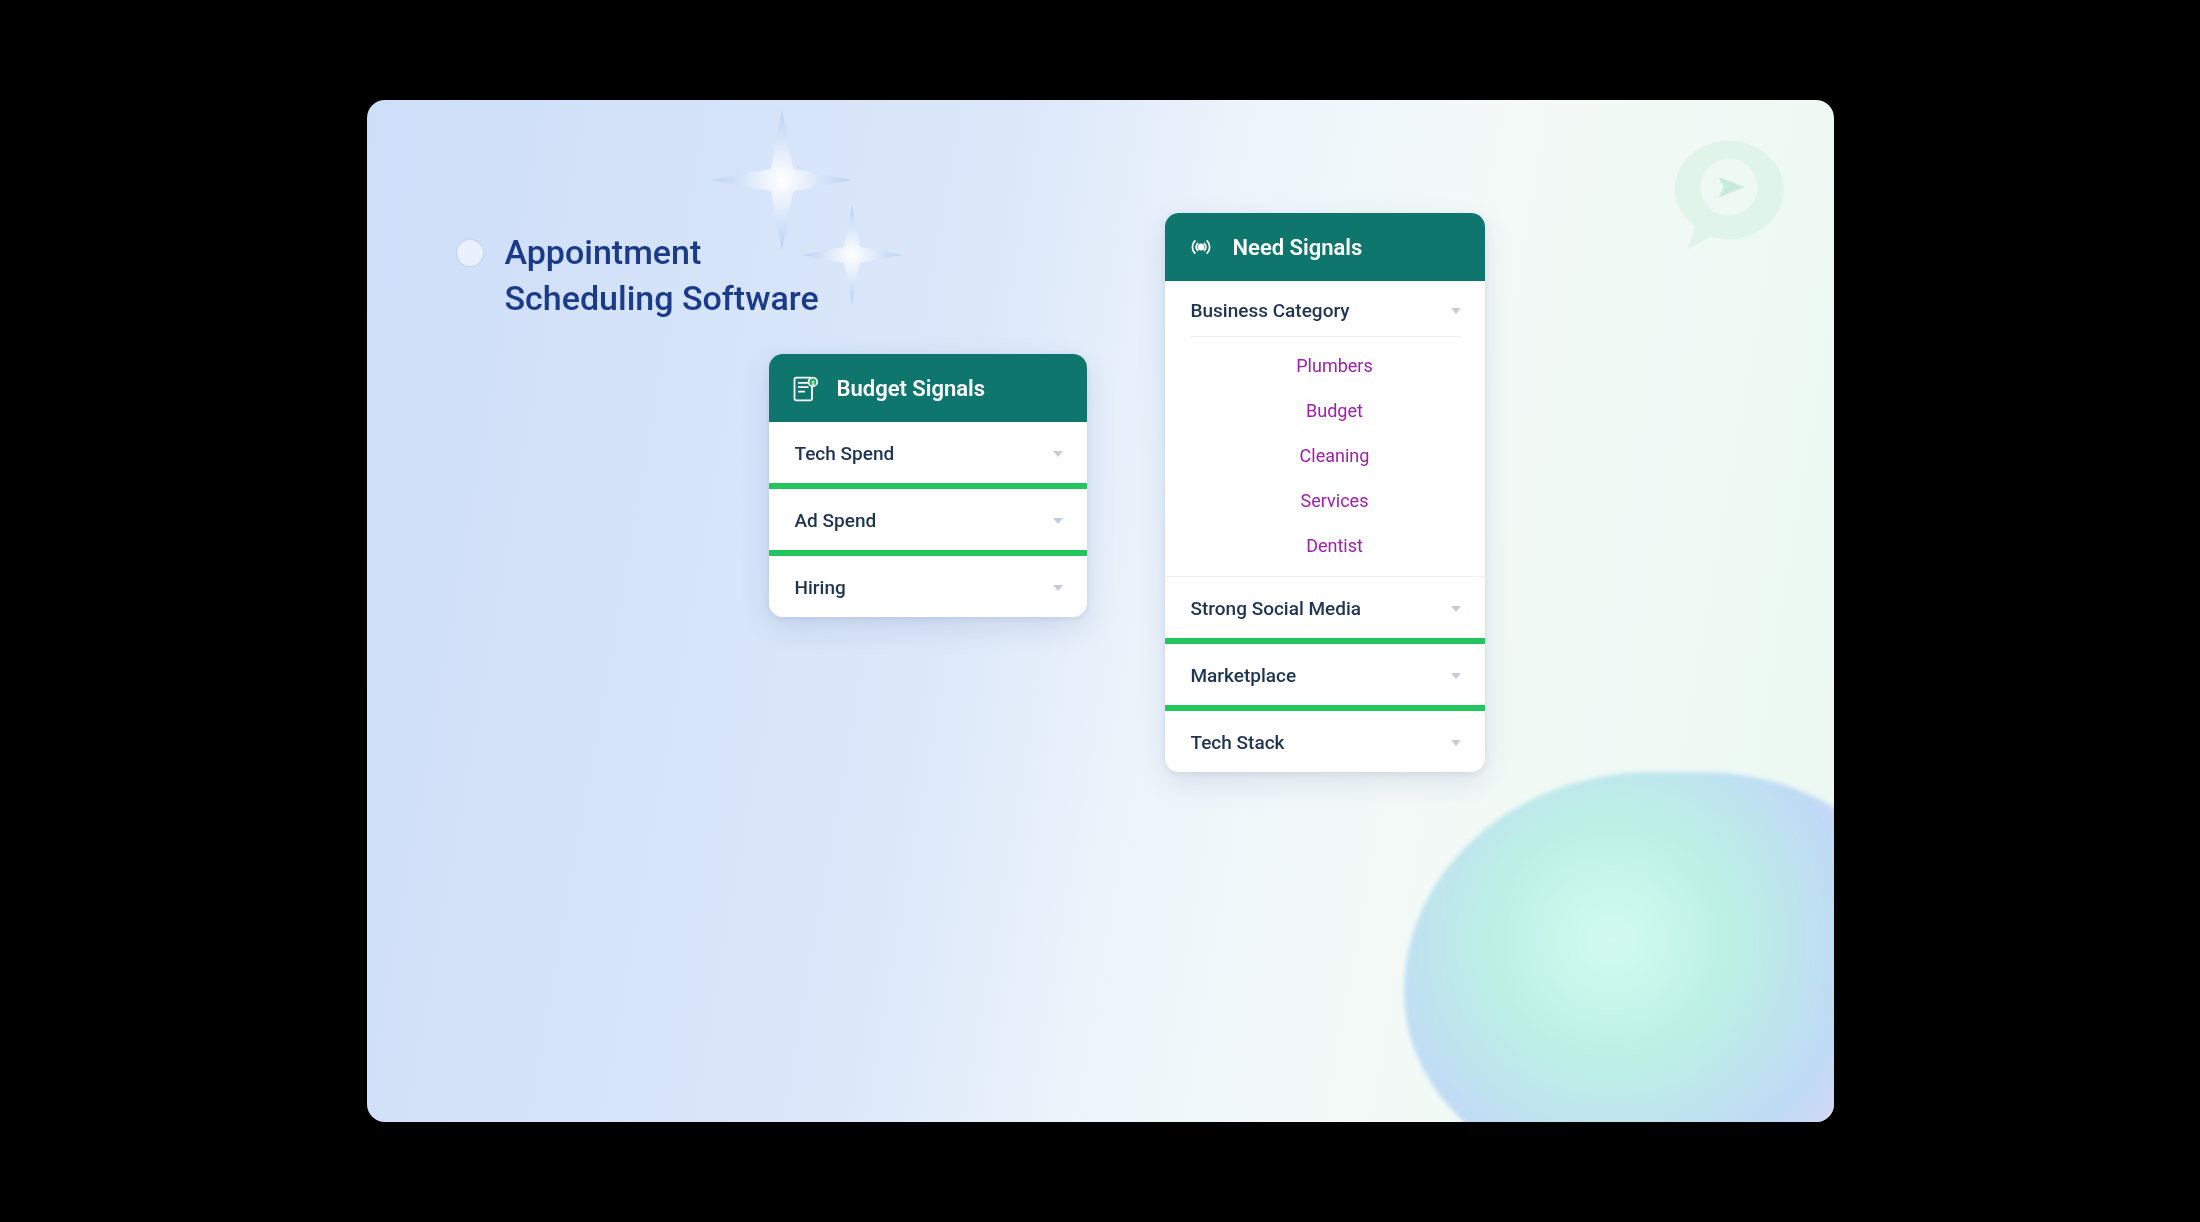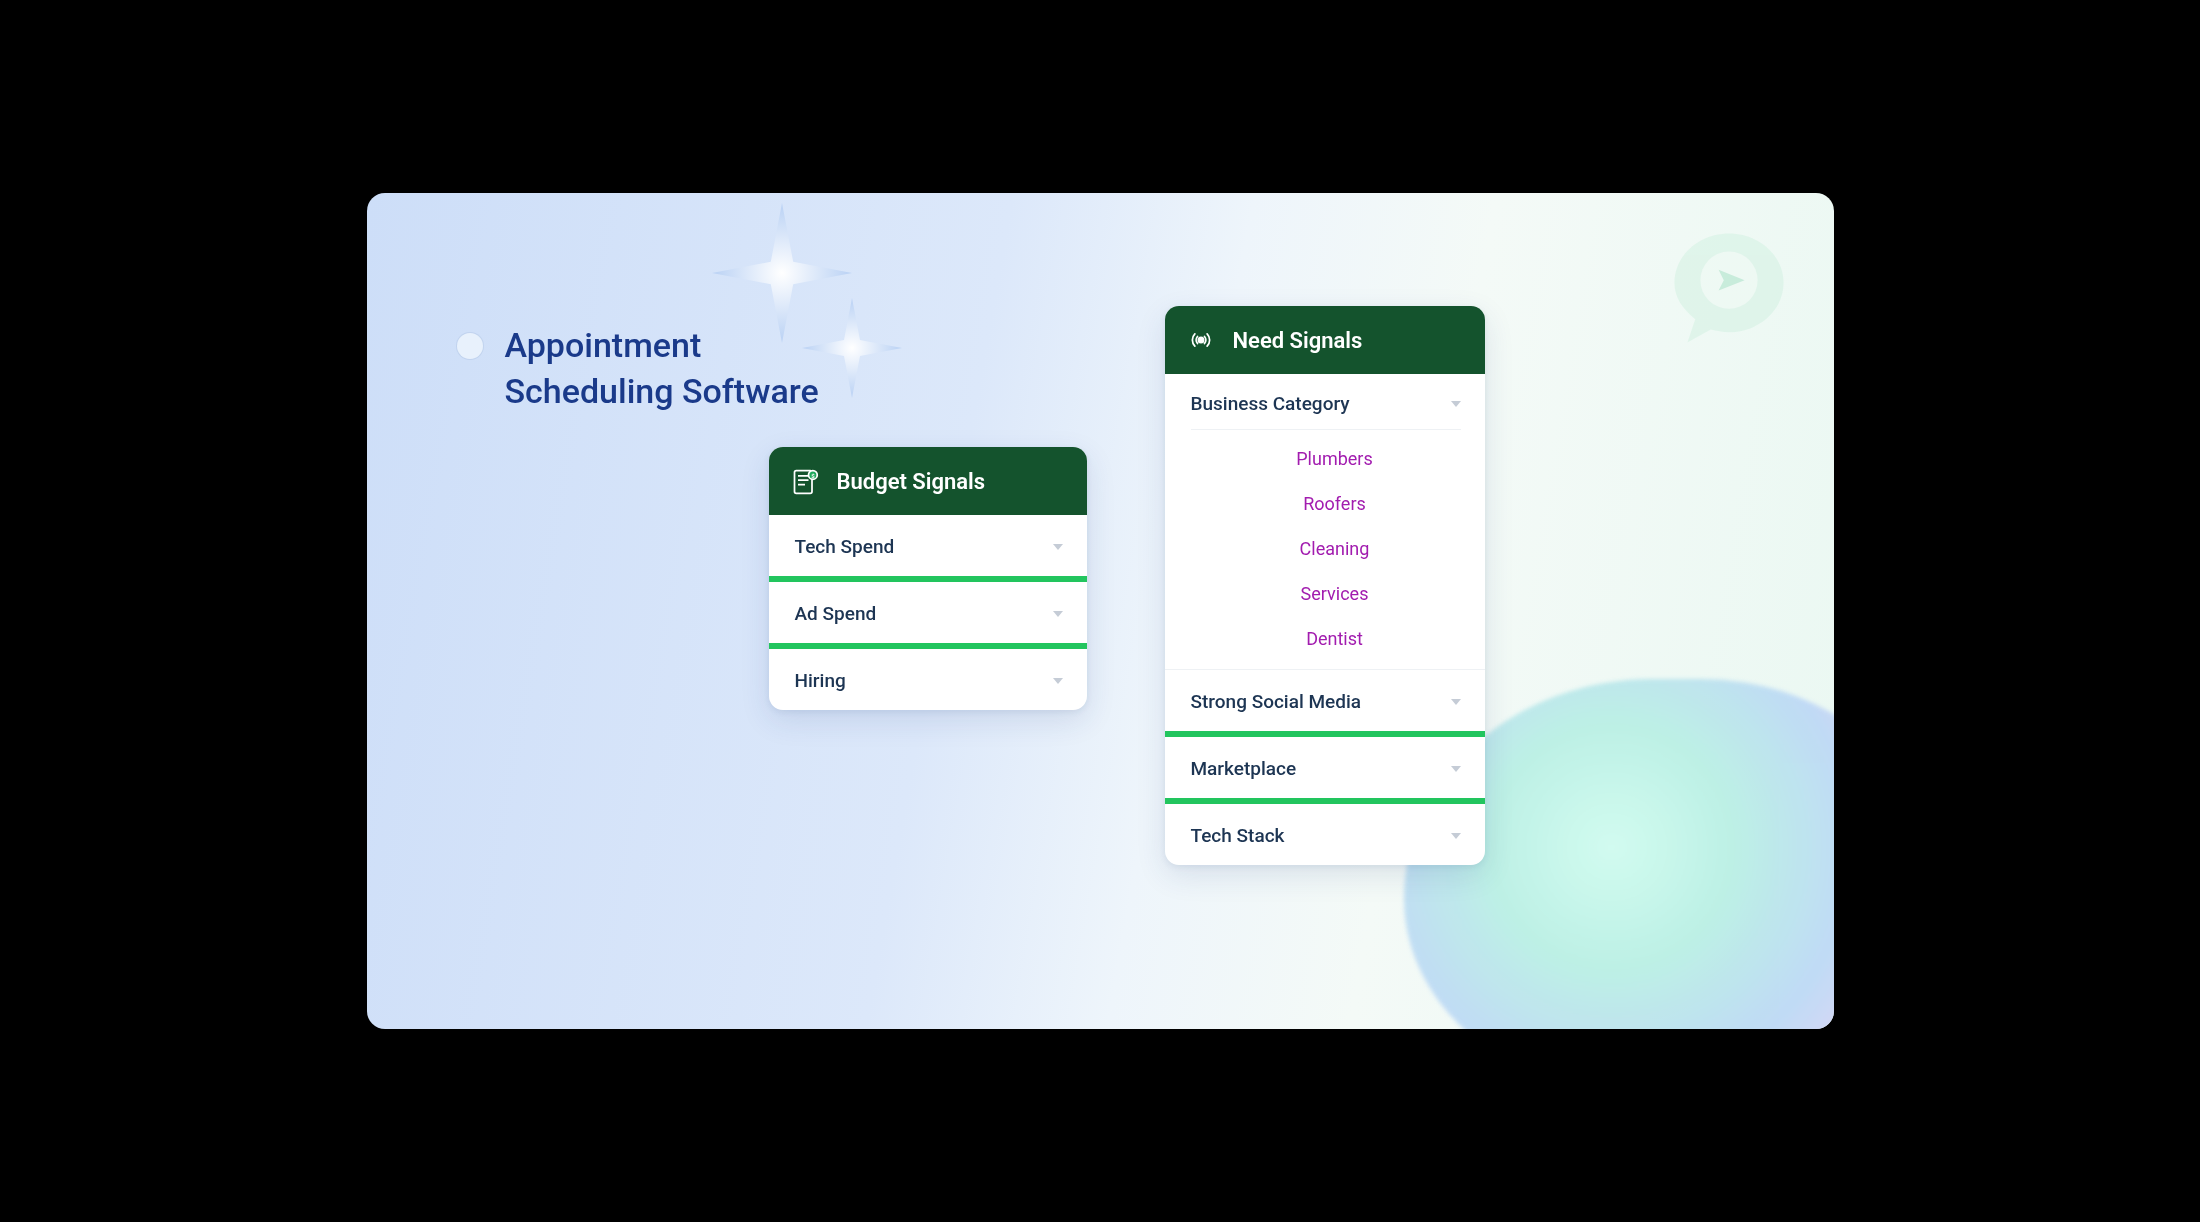--- a/index.html
+++ b/index.html
@@ -12,21 +12,21 @@
       width: 2200px;
       height: 1222px;
       background: #000;
       display: flex;
       align-items: center;
       justify-content: center;
       position: relative;
     }
     .canvas {
       width: 1467px;
-      height: 836px;
+      height: 1022px;
       background: linear-gradient(100deg, #cddef8 0%, #dce8fa 40%, #eef5fb 55%, #f4faf7 70%, #eaf8f2 100%);
       border-radius: 18px;
       position: relative;
       overflow: hidden;
     }
     
     .blob {
       position: absolute;
       right: -90px;
       bottom: -70px;
@@ -101,21 +101,21 @@
       top: 254px;
       left: 402px;
       width: 318px;
     }
     .card.need {
       top: 113px;
       left: 798px;
       width: 320px;
     }
     .card-header {
-      background: #14532d;
+      background: #0f766e;
       color: #fff;
       padding: 20px 22px;
       display: flex;
       align-items: center;
       gap: 18px;
       font-size: 22px;
       font-weight: 600;
     }
     .card-header .hicon {
       width: 28px;
@@ -257,21 +257,21 @@
       </span>
       <span>Need Signals</span>
     </div>
 
     <div class="section">
       <div class="section-head">
         <span class="row-label">Business Category</span>
         <span class="caret"></span>
       </div>
       <div class="sub-item">Plumbers</div>
-      <div class="sub-item">Roofers</div>
+      <div class="sub-item">Budget</div>
       <div class="sub-item">Cleaning</div>
       <div class="sub-item">Services</div>
       <div class="sub-item">Dentist</div>
     </div>
 
     <div class="row">
       <span class="row-label">Strong Social Media</span>
       <span class="caret"></span>
     </div>
     <div class="row">

